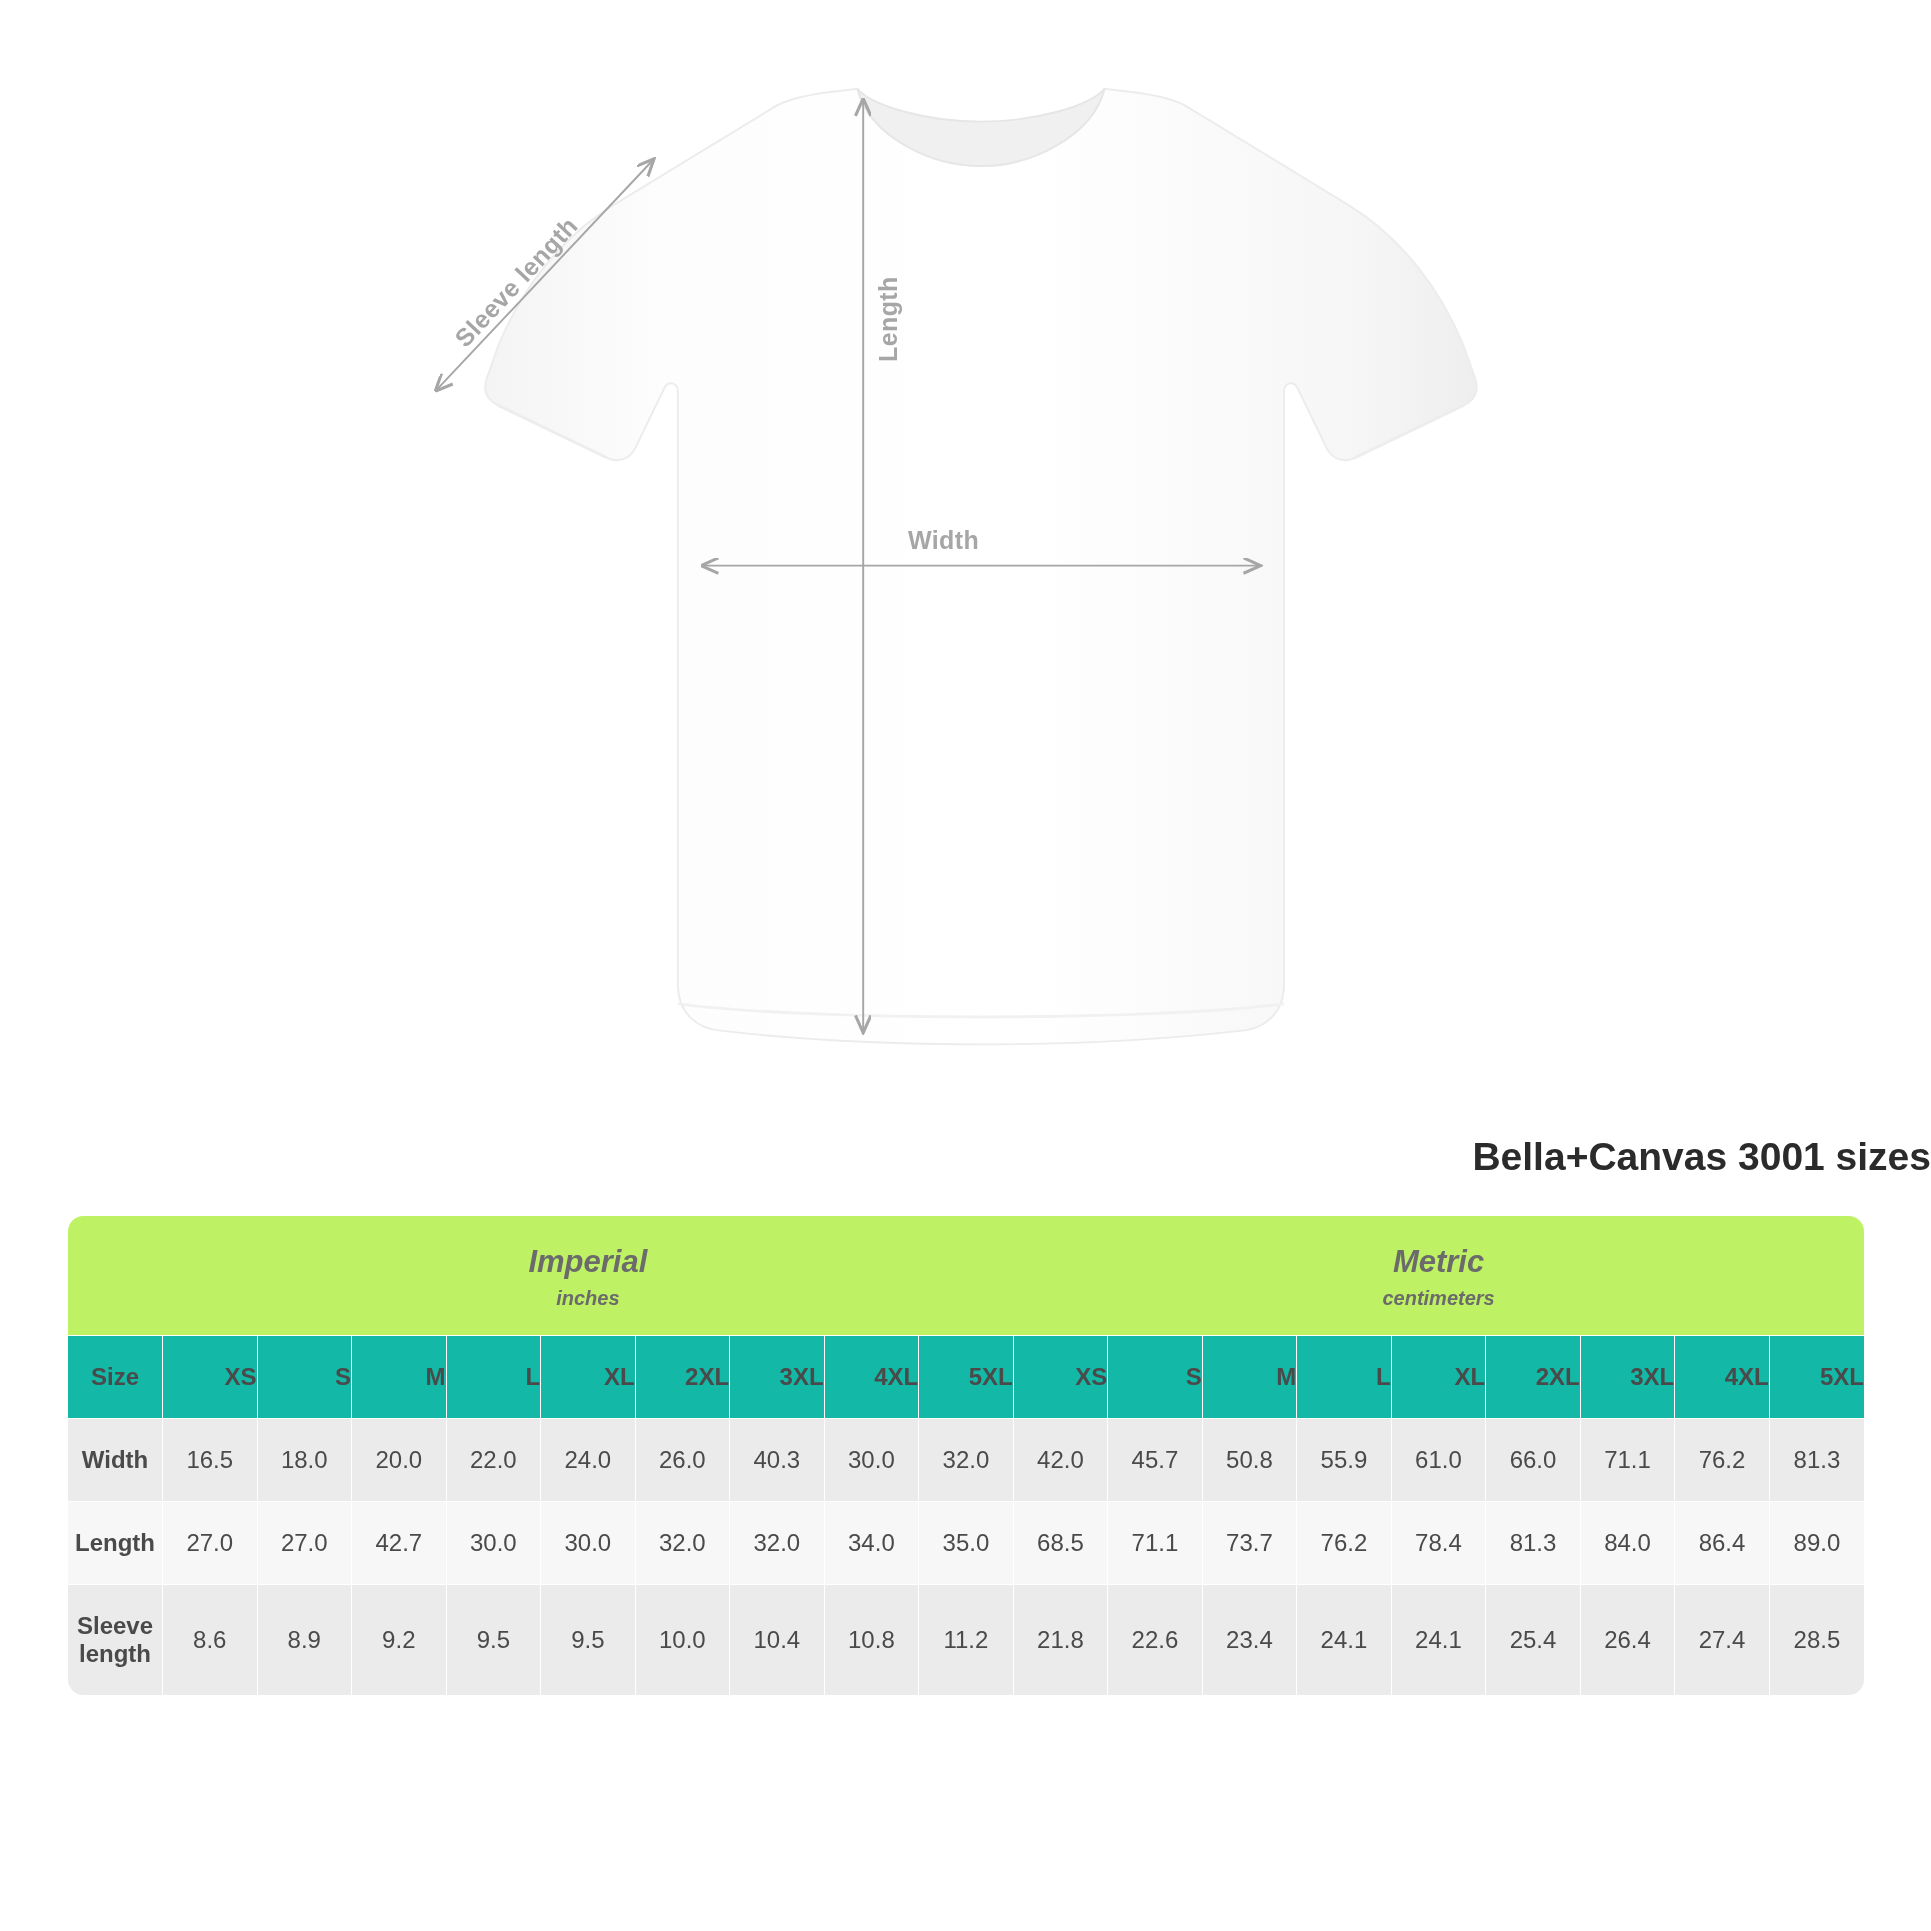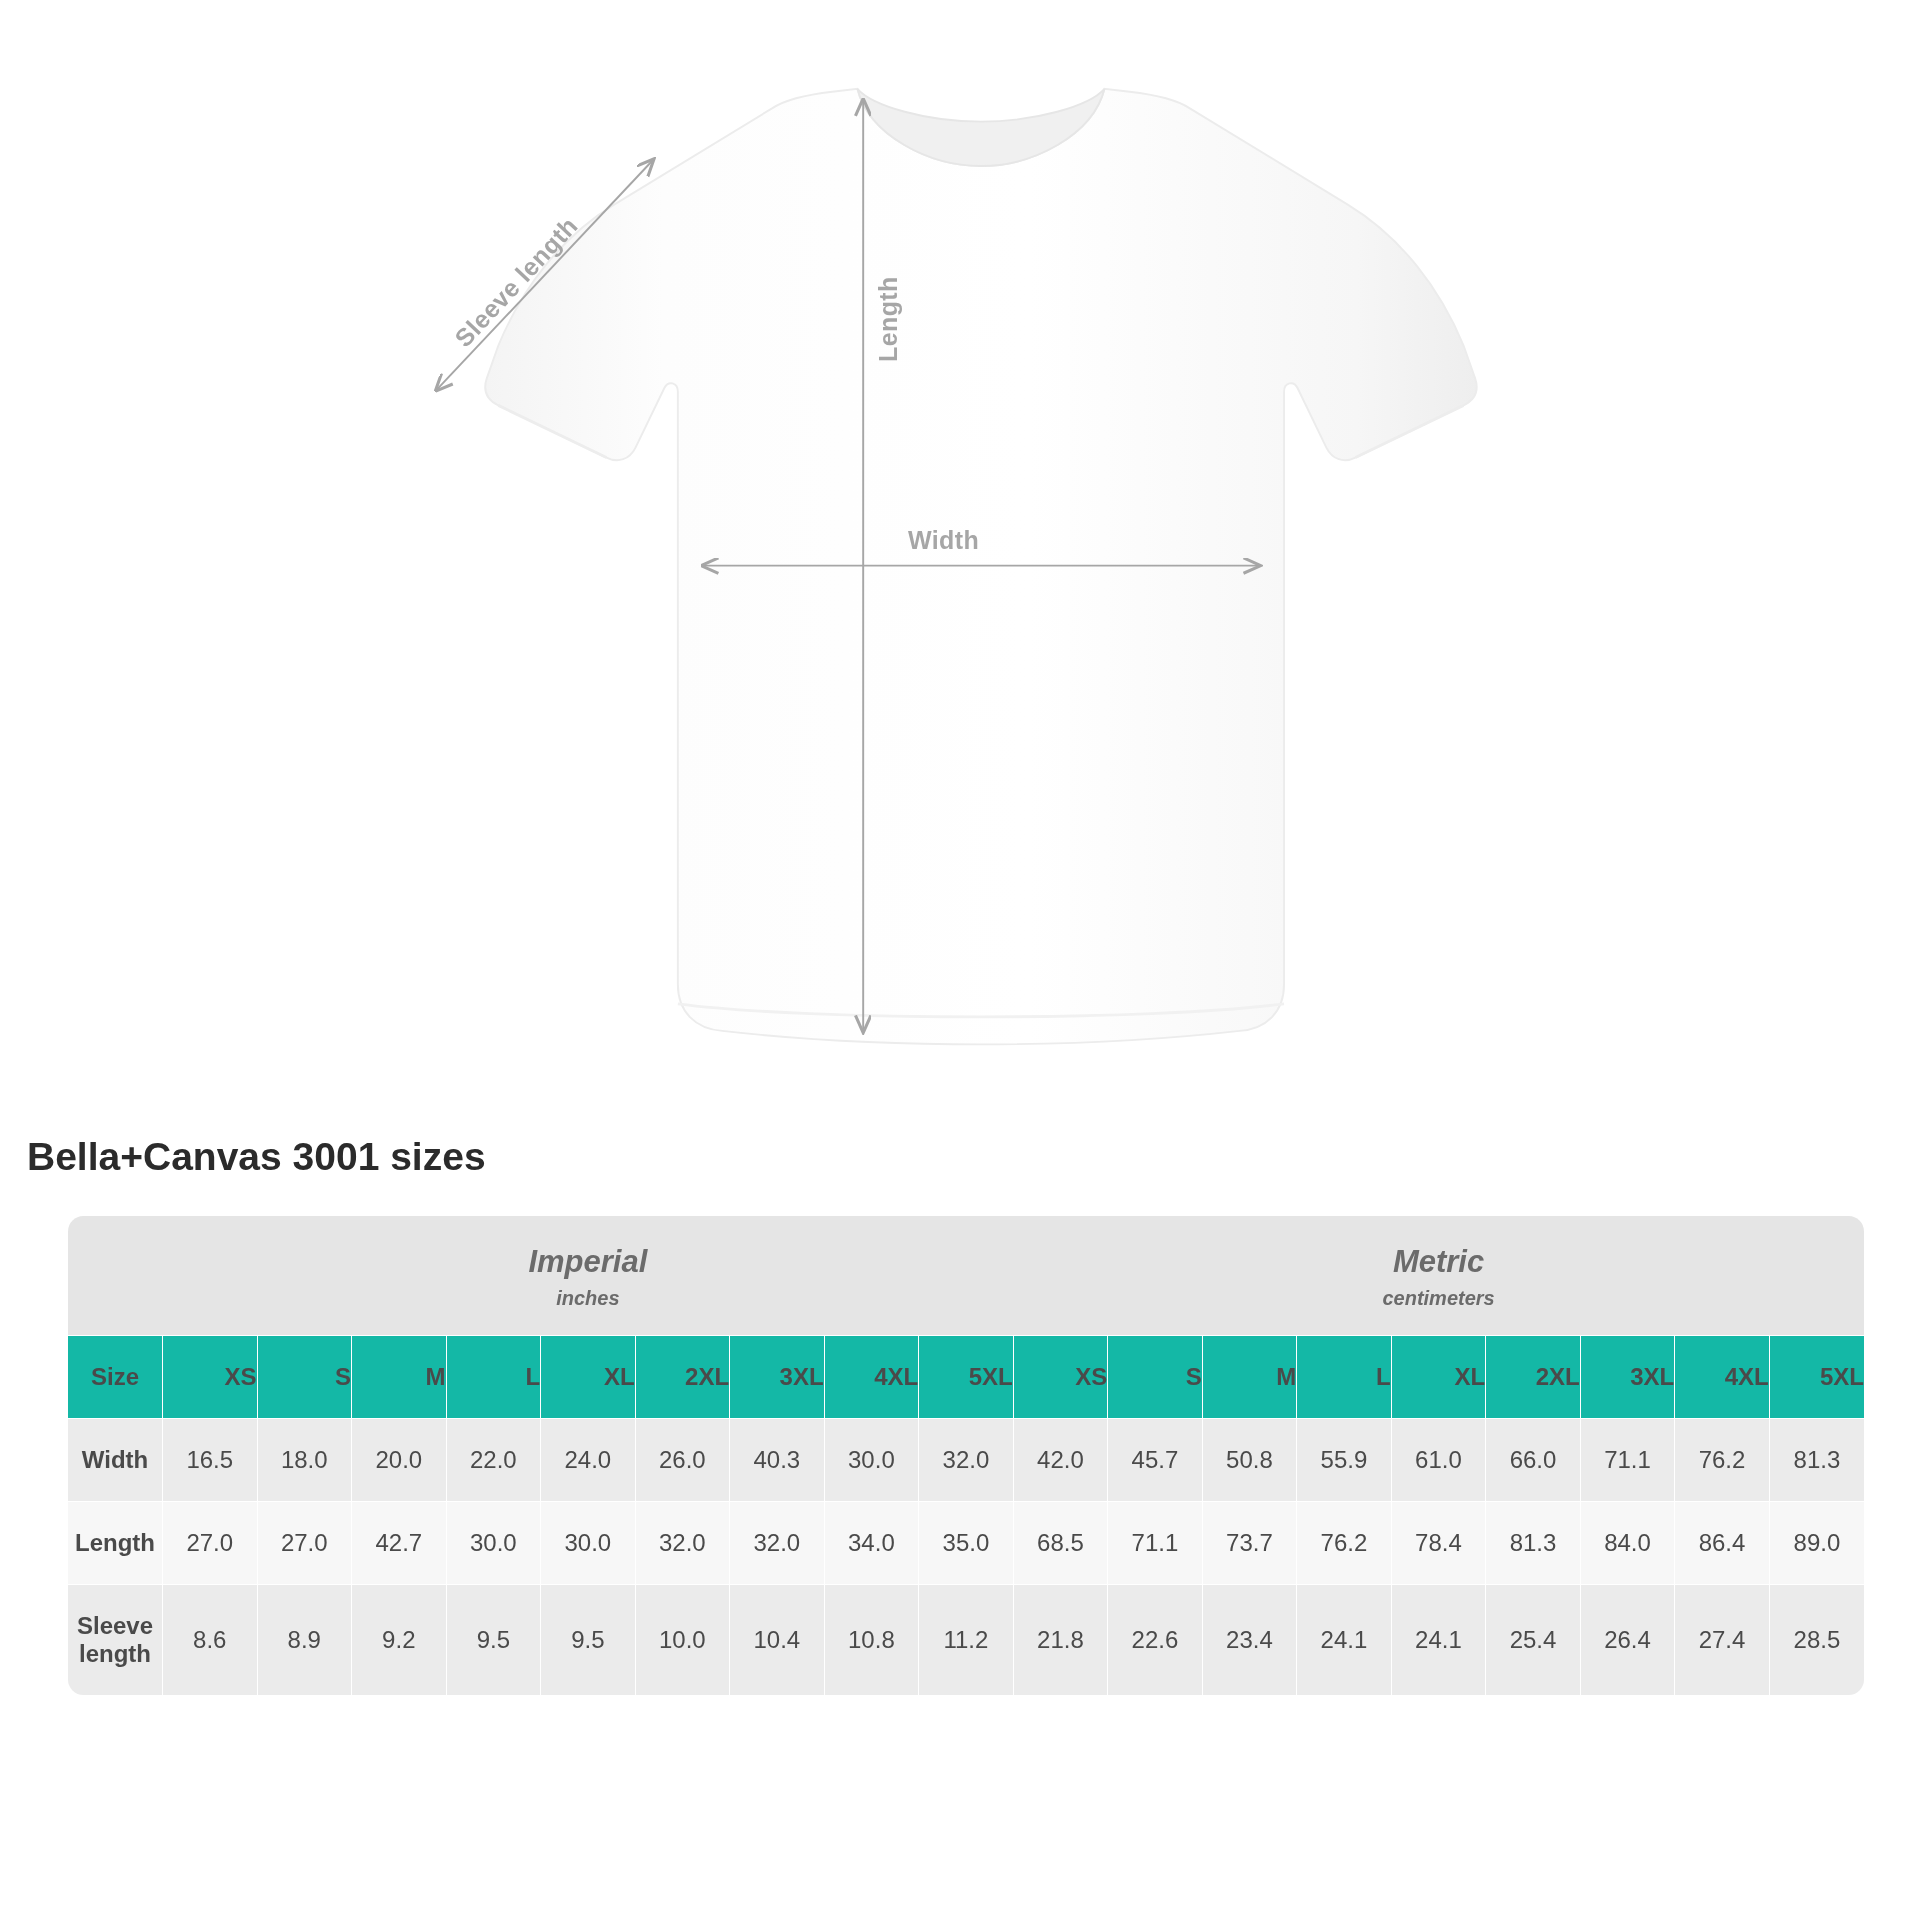--- a/index.html
+++ b/index.html
@@ -52,23 +52,22 @@
   }
   .dim-label.sleeve {
     left: 449px;
     top: 333px;
     transform: rotate(-47deg);
     transform-origin: left top;
   }
 
   
   .title-block {
-    text-align: left;
+    text-align: right;
     margin-top: 25px;
-    margin-left: 27px;
   }
   .chart-title {
     font-size: 39px;
     font-weight: bold;
     color: #2b2b2b;
     margin: 0;
   }
   .chart-note {
     font-size: 21px;
     font-style: italic;
@@ -82,21 +81,21 @@
     width: 1796px;
   }
   table.size-table {
     border-collapse: collapse;
     width: 100%;
     table-layout: fixed;
     border-radius: 15.4px;
     overflow: hidden;
   }
   table.size-table tr.system-row th {
-    background: #e5e5e5;
+    background: #bef264;
     padding: 29px 0 25px 0;
     border: none;
     text-align: center;
   }
   .sys-name {
     font-size: 31px;
     font-style: italic;
     font-weight: bold;
     color: #6b6b6b;
     line-height: 1.1;

